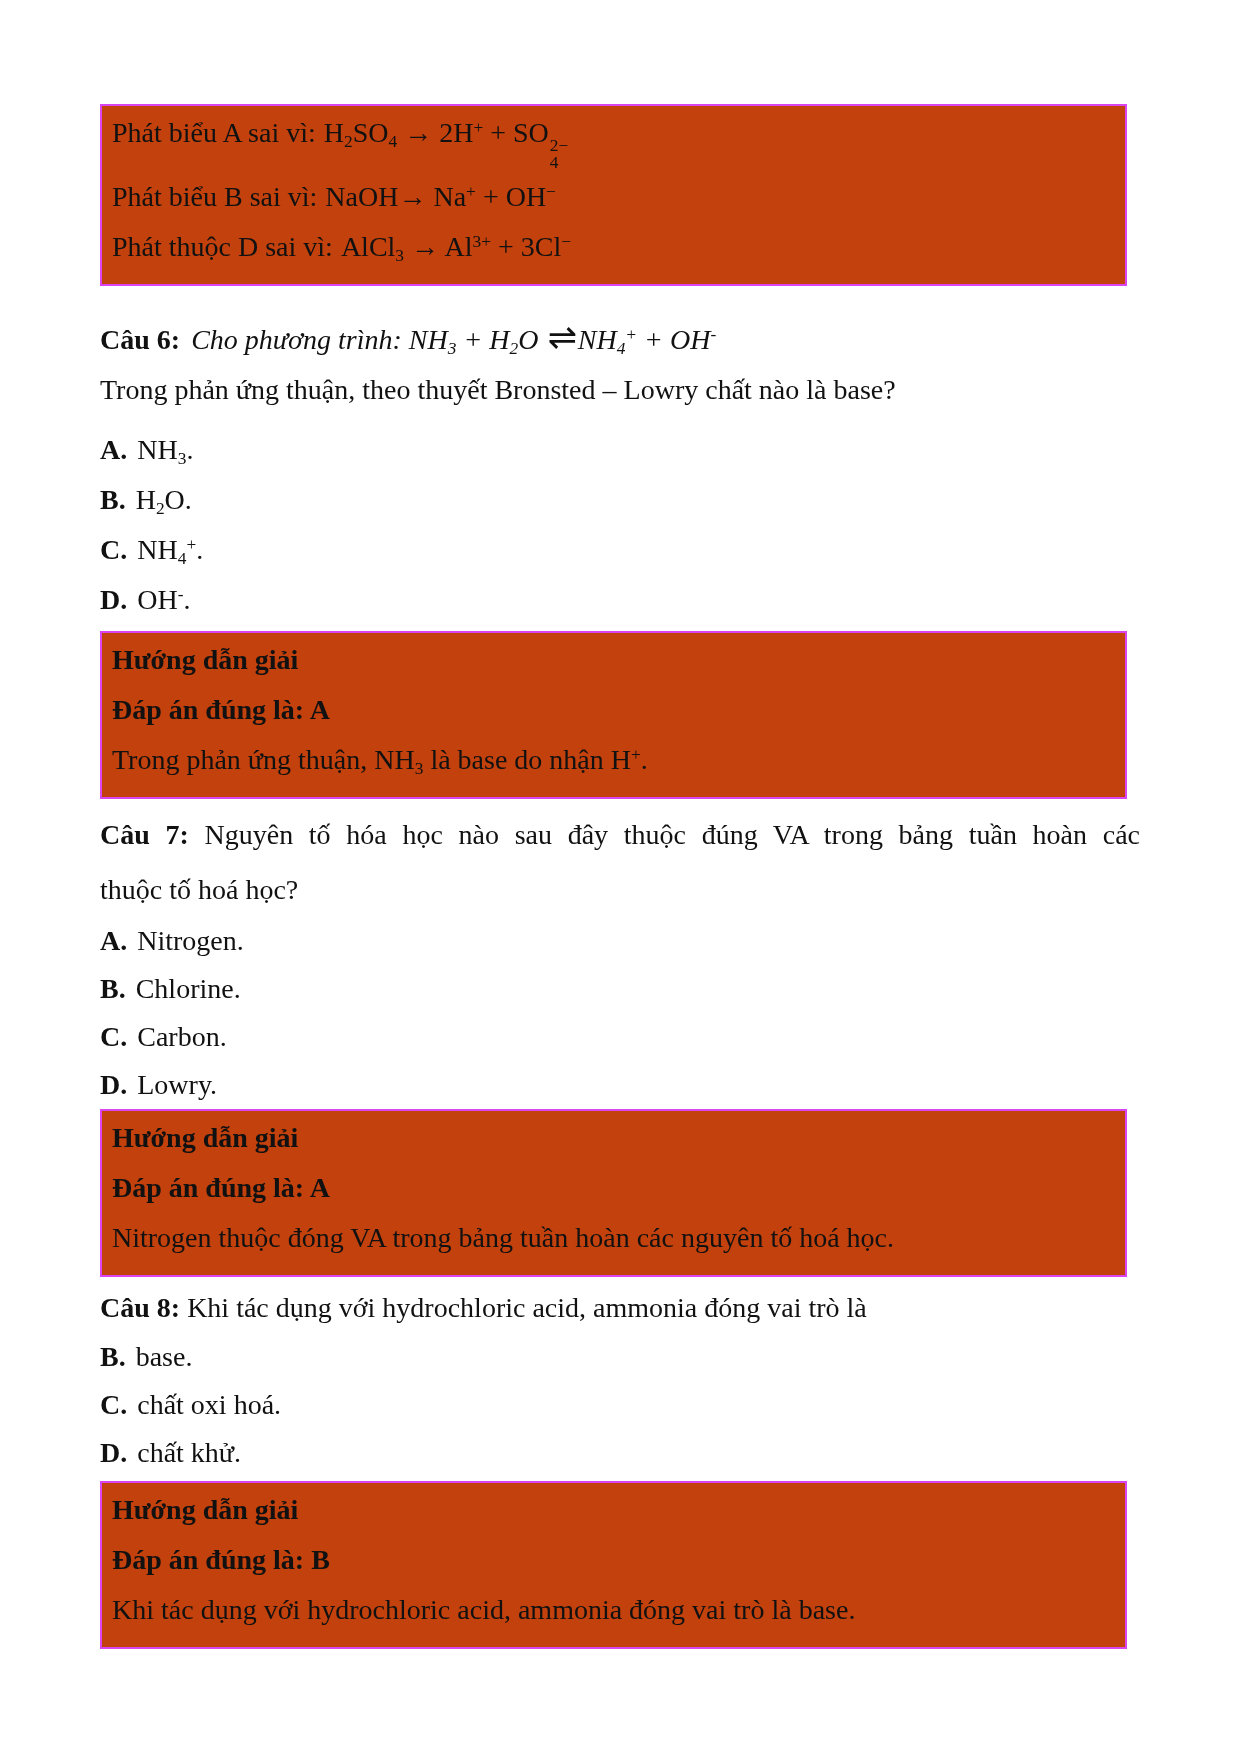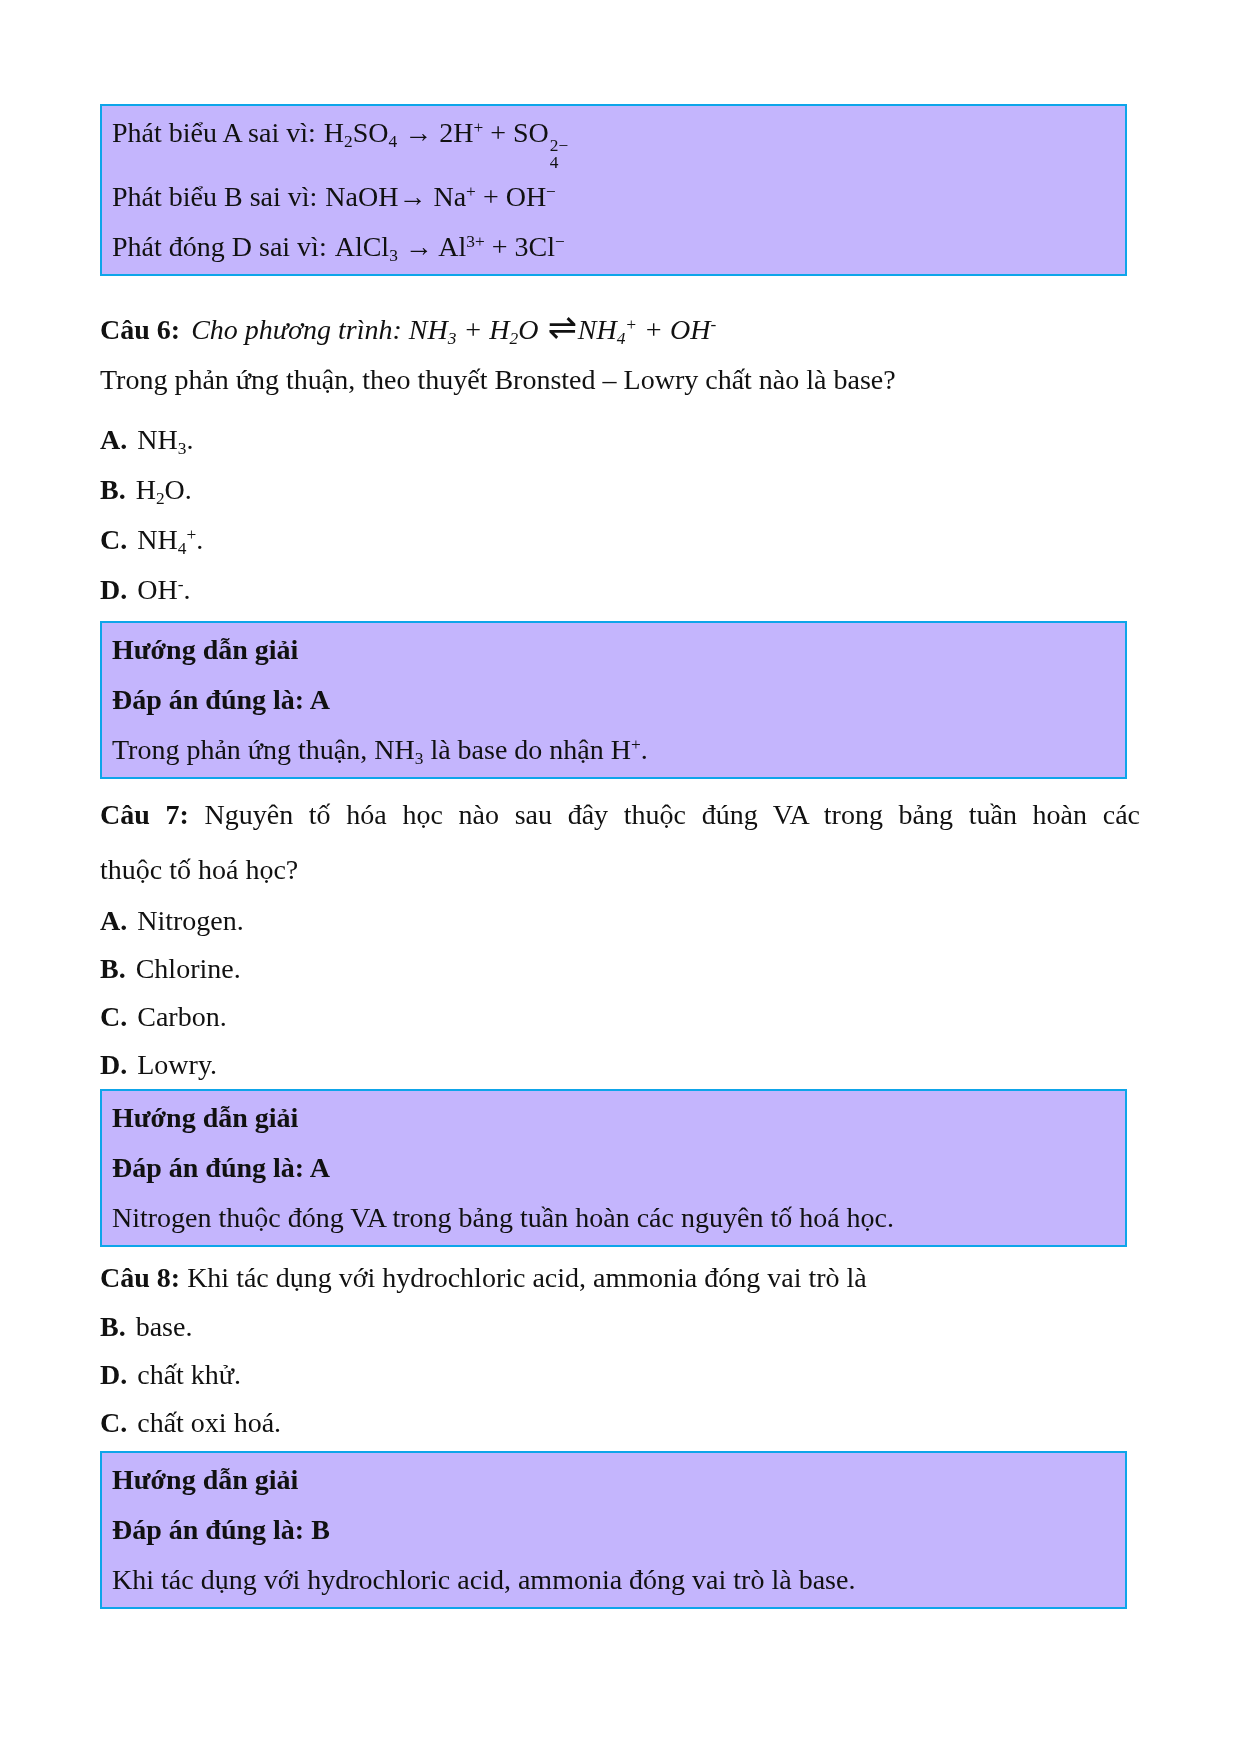--- a/index.html
+++ b/index.html
@@ -15,23 +15,23 @@
     width:1040px;
     margin:0 auto;
     padding-top:104px;
   }
   .line{line-height:50px;white-space:nowrap;}
   .b{font-weight:bold;}
   
   .sbox{
     box-sizing:border-box;
     width:calc(100% - 13px);
-    background:#c4b5fd;
-    border:2px solid #0ea5e9;
-    padding:2px 12px 2px 10px;
+    background:#c2410c;
+    border:2px solid #d946ef;
+    padding:2px 12px 12px 10px;
   }
   .sbox .line{line-height:50px;}
   
   .q-heading{margin-top:26px;}
   .q-sub{margin-top:0;}
   .opts .line{line-height:50px;}
   .opts{margin-top:10px;}
   .opts .letter{font-weight:bold;margin-right:10px;}
   #box2{margin-top:6px;}
   .q7para{margin-top:8px;}
@@ -70,21 +70,21 @@
     <div class="line">
       <span>Phát biểu A sai vì:</span><span class="formula">H<sub>2</sub>SO<sub>4</sub> → 2H<sup>+</sup> +  SO<span class="stk">
             <span>2−</span>
             <span>4</span>
           </span></span>
     </div>
     <div class="line">
       <span>Phát biểu B sai vì:</span><span class="formula">NaOH→ Na<sup>+</sup> +  OH<sup>−</sup></span>
     </div>
     <div class="line">
-      <span>Phát đóng D sai vì:</span><span class="formula">AlCl<sub>3</sub> → Al<sup>3+</sup> +  3Cl<sup>−</sup></span>
+      <span>Phát thuộc D sai vì:</span><span class="formula">AlCl<sub>3</sub> → Al<sup>3+</sup> +  3Cl<sup>−</sup></span>
     </div>
   </div>
 
   <div class="line q-heading">
     <span class="b">Câu 6:</span>
     <span class="formula" style="margin-left:4px;font-style:italic;">Cho phương trình: NH<sub>3</sub> + H<sub>2</sub>O <span class="eq">⇌</span>NH<sub>4</sub><sup>+</sup> + OH<sup>-</sup></span>
   </div>
   <div class="line q-sub">Trong phản ứng thuận, theo thuyết Bronsted – Lowry chất nào là base?</div>
 
   <div class="opts">
@@ -140,24 +140,24 @@
   <div class="line q8-heading">
     <span class="b">Câu 8:</span>
     <span>Khi tác dụng với hydrochloric acid, ammonia đóng vai trò là</span>
   </div>
 
   <div class="opts opts48">
     <div class="line">
       <span class="letter">B.</span><span>base.</span>
     </div>
     <div class="line">
-      <span class="letter">D.</span><span>chất khử.</span>
+      <span class="letter">C.</span><span>chất oxi hoá.</span>
     </div>
     <div class="line">
-      <span class="letter">C.</span><span>chất oxi hoá.</span>
+      <span class="letter">D.</span><span>chất khử.</span>
     </div>
   </div>
 
   <div class="sbox" id="box4">
     <div class="line b">Hướng dẫn giải</div>
     <div class="line b">Đáp án đúng là: B</div>
     <div class="line">Khi tác dụng với hydrochloric acid, ammonia đóng vai trò là base.</div>
   </div>
 
 </div>

